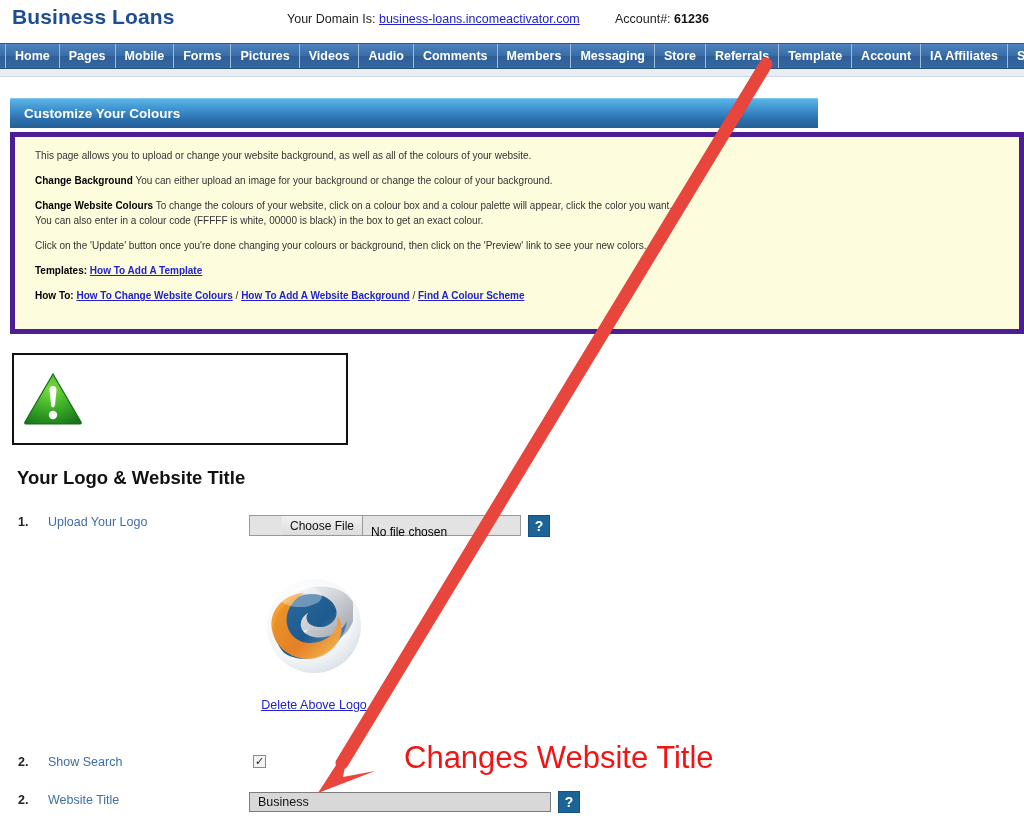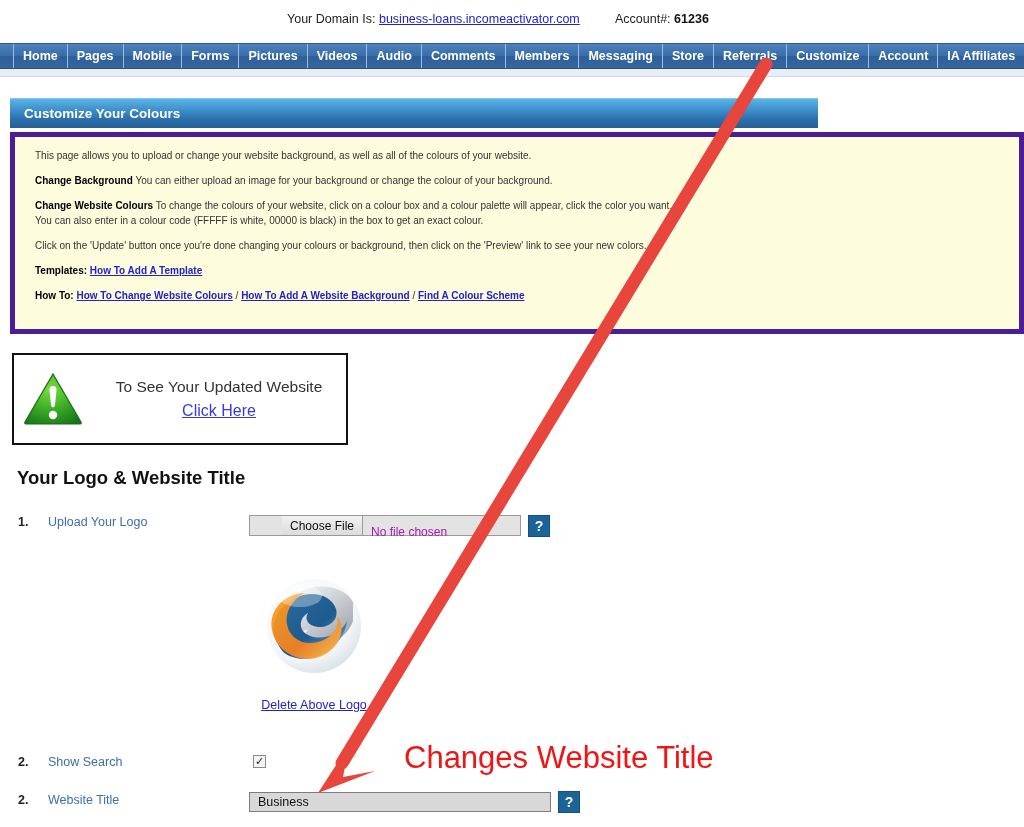--- a/index.html
+++ b/index.html
@@ -49,21 +49,21 @@
     overflow: hidden;
   }
   .nav-item {
     display: flex; align-items: center; justify-content: center;
     padding: 0 9px;
     color: #ffffff; font-size: 12.5px; font-weight: bold;
     border-right: 1px solid #9dbbdb;
     white-space: nowrap;
     cursor: pointer;
   }
-  .nav-item:first-child { border-left: 1px solid #9dbbdb; margin-left: 13px; }
+  .nav-item:first-child { border-left: 1px solid #9dbbdb; margin-left: 5px; }
   .nav-strip-below {
     position: absolute; top: 69px; left: 0; width: 1024px; height: 8px;
     background: #e9eef5;
     border-bottom: 1px solid #cfd8e4;
   }
 
   
   .section-header {
     position: absolute; top: 98px; left: 10px;
     width: 808px; height: 30px;
@@ -127,21 +127,21 @@
     display: flex; align-items: stretch;
     font-size: 12px;
   }
   .file-btn {
     background: linear-gradient(to bottom,#f2f2f2,#dcdcdc);
     border-right: 1px solid #9a9a9a;
     padding: 0 8px; display: flex; align-items: center; color: #111;
     cursor: pointer;
     margin-left: 32px;
   }
-  .file-name { padding: 16px 8px; display: flex; align-items: center; color: #a21caf; }
+  .file-name { padding: 16px 8px; display: flex; align-items: center; color: #000000; }
 
   .logo-area { position: absolute; left: 249px; top: 566px; width: 130px; text-align: center; }
   .logo-caption { margin-top: 4px; font-size: 12.5px; }
   .logo-caption a { color: #2222cc; text-decoration: underline; }
 
   .checkbox-box {
     position: absolute; left: 253px; top: 755px;
     width: 13px; height: 13px;
     border: 1px solid #8b8b8b; background: #f4f4f4;
     display: flex; align-items: center; justify-content: center;
@@ -164,20 +164,21 @@
   }
 
   .arrow-svg { position: absolute; left: 0; top: 0; pointer-events: none; }
 </style>
 </head>
 <body>
 
 <div id="page">
 
   <div class="topbar">
+    <div class="brand">Business Loans</div>
 
     <div class="domain-line">
       <span>Your Domain Is:</span>
       <a href="#">business-loans.incomeactivator.com</a>
     </div>
 
     <div class="account-line">
       <span>Account#:</span>
       <b>61236</b>
     </div>
@@ -189,21 +190,21 @@
       <div class="nav-item">Mobile</div>
       <div class="nav-item">Forms</div>
       <div class="nav-item">Pictures</div>
       <div class="nav-item">Videos</div>
       <div class="nav-item">Audio</div>
       <div class="nav-item">Comments</div>
       <div class="nav-item">Members</div>
       <div class="nav-item">Messaging</div>
       <div class="nav-item">Store</div>
       <div class="nav-item">Referrals</div>
-      <div class="nav-item">Customize</div>
+      <div class="nav-item">Template</div>
       <div class="nav-item">Account</div>
       <div class="nav-item">IA Affiliates</div>
       <div class="nav-item">Social</div>
     </div>
   <div class="nav-strip-below"></div>
 
   <div class="section-header">
     <span>Customize Your Colours</span>
   </div>
 
@@ -239,24 +240,20 @@
           <radialGradient id="gtri" cx="45%" cy="30%" r="80%">
             <stop offset="0%" stop-color="#7ddd3f"></stop>
             <stop offset="45%" stop-color="#42b428"></stop>
             <stop offset="100%" stop-color="#17741a"></stop>
           </radialGradient>
         </defs>
         <path d="M30 2 L58 50 Q59 52 56 52 L4 52 Q1 52 2 50 Z" fill="url(#gtri)" stroke="#176b17" stroke-width="1.2"></path>
         <path d="M30 14 Q33.5 14 33.5 18 L32 33 Q31.6 35.4 30 35.4 Q28.4 35.4 28 33 L26.5 18 Q26.5 14 30 14 Z" fill="#ffffff"></path>
         <circle cx="30" cy="43" r="4.2" fill="#ffffff"></circle>
       </svg>
-    </div>
-    <div class="updated-text">
-      <div>To See Your Updated Website</div>
-      <a href="#">Click Here</a>
     </div>
   </div>
 
   <div class="form-title">Your Logo &amp; Website Title</div>
 
   <div class="form-row" style="top:515px;">
     <span class="row-num" style="top:0;">1.</span>
     <span class="row-label" style="top:0;">Upload Your Logo</span>
   </div>
 

